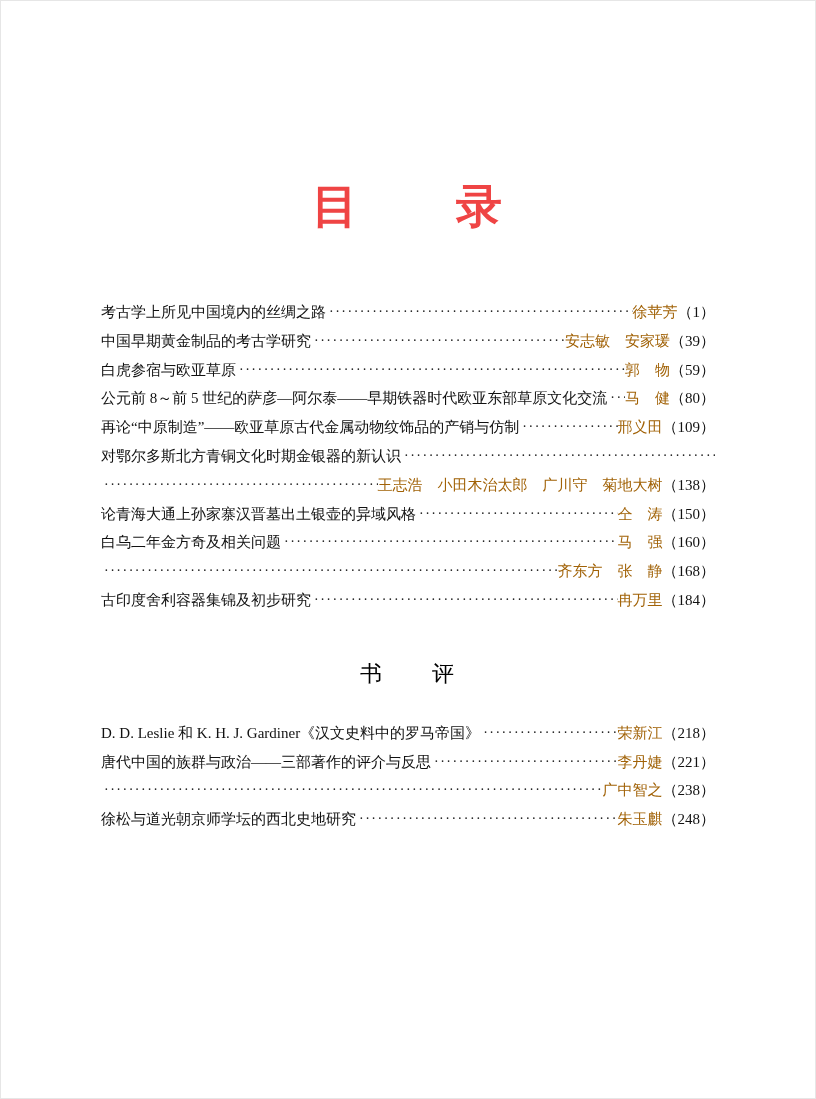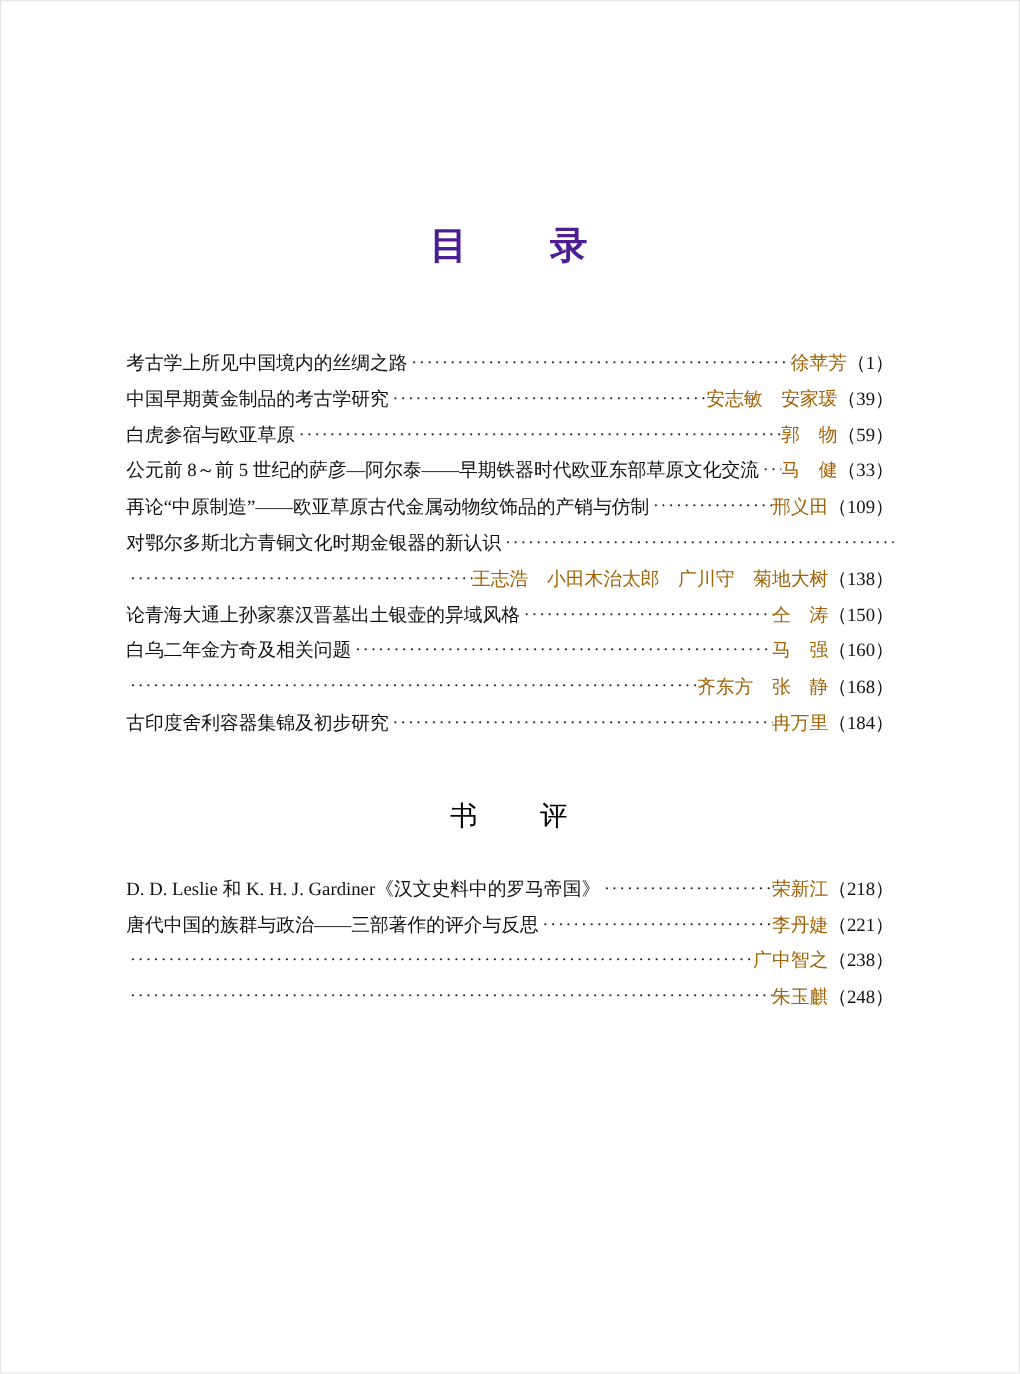--- a/index.html
+++ b/index.html
@@ -11,24 +11,24 @@
     background: #ffffff;
     border: 1px solid #e6e6e6;
     padding: 175px 100px 0 100px;
     font-family: "Liberation Serif", "DejaVu Serif", serif;
     color: #111111;
     overflow: hidden;
   }
   .doc-title {
     margin: 0 0 60px 0;
     text-align: center;
-    font-size: 30px;
+    font-size: 46px;
     font-weight: bold;
     letter-spacing: 2px;
-    color: #4c1d95;
+    color: #ef4444;
   }
   .toc-block { }
   .toc-row {
     display: flex;
     align-items: center;
     font-size: 15px;
     line-height: 28.8px;
     white-space: nowrap;
   }
   .toc-row .t {
@@ -88,21 +88,21 @@
       <span class="t">白虎参宿与欧亚草原</span>
       <span class="leader">········································································································································································································</span>
       <span class="a">郭　物</span>
       <span class="p">（59）</span>
     </div>
 
     <div class="toc-row">
       <span class="t">公元前 8～前 5 世纪的萨彦—阿尔泰——早期铁器时代欧亚东部草原文化交流</span>
       <span class="leader">········································································································································································································</span>
       <span class="a">马　健</span>
-      <span class="p">（33）</span>
+      <span class="p">（80）</span>
     </div>
 
     <div class="toc-row">
       <span class="t">再论“中原制造”——欧亚草原古代金属动物纹饰品的产销与仿制</span>
       <span class="leader">········································································································································································································</span>
       <span class="a">邢义田</span>
       <span class="p">（109）</span>
     </div>
 
     <div class="toc-row">
@@ -162,20 +162,21 @@
       <span class="p">（221）</span>
     </div>
 
     <div class="toc-row">
       <span class="leader">········································································································································································································</span>
       <span class="a">广中智之</span>
       <span class="p">（238）</span>
     </div>
 
     <div class="toc-row">
+      <span class="t">徐松与道光朝京师学坛的西北史地研究</span>
       <span class="leader">········································································································································································································</span>
       <span class="a">朱玉麒</span>
       <span class="p">（248）</span>
     </div>
 
   </div>
 
 </div>
 
 </body></html>

